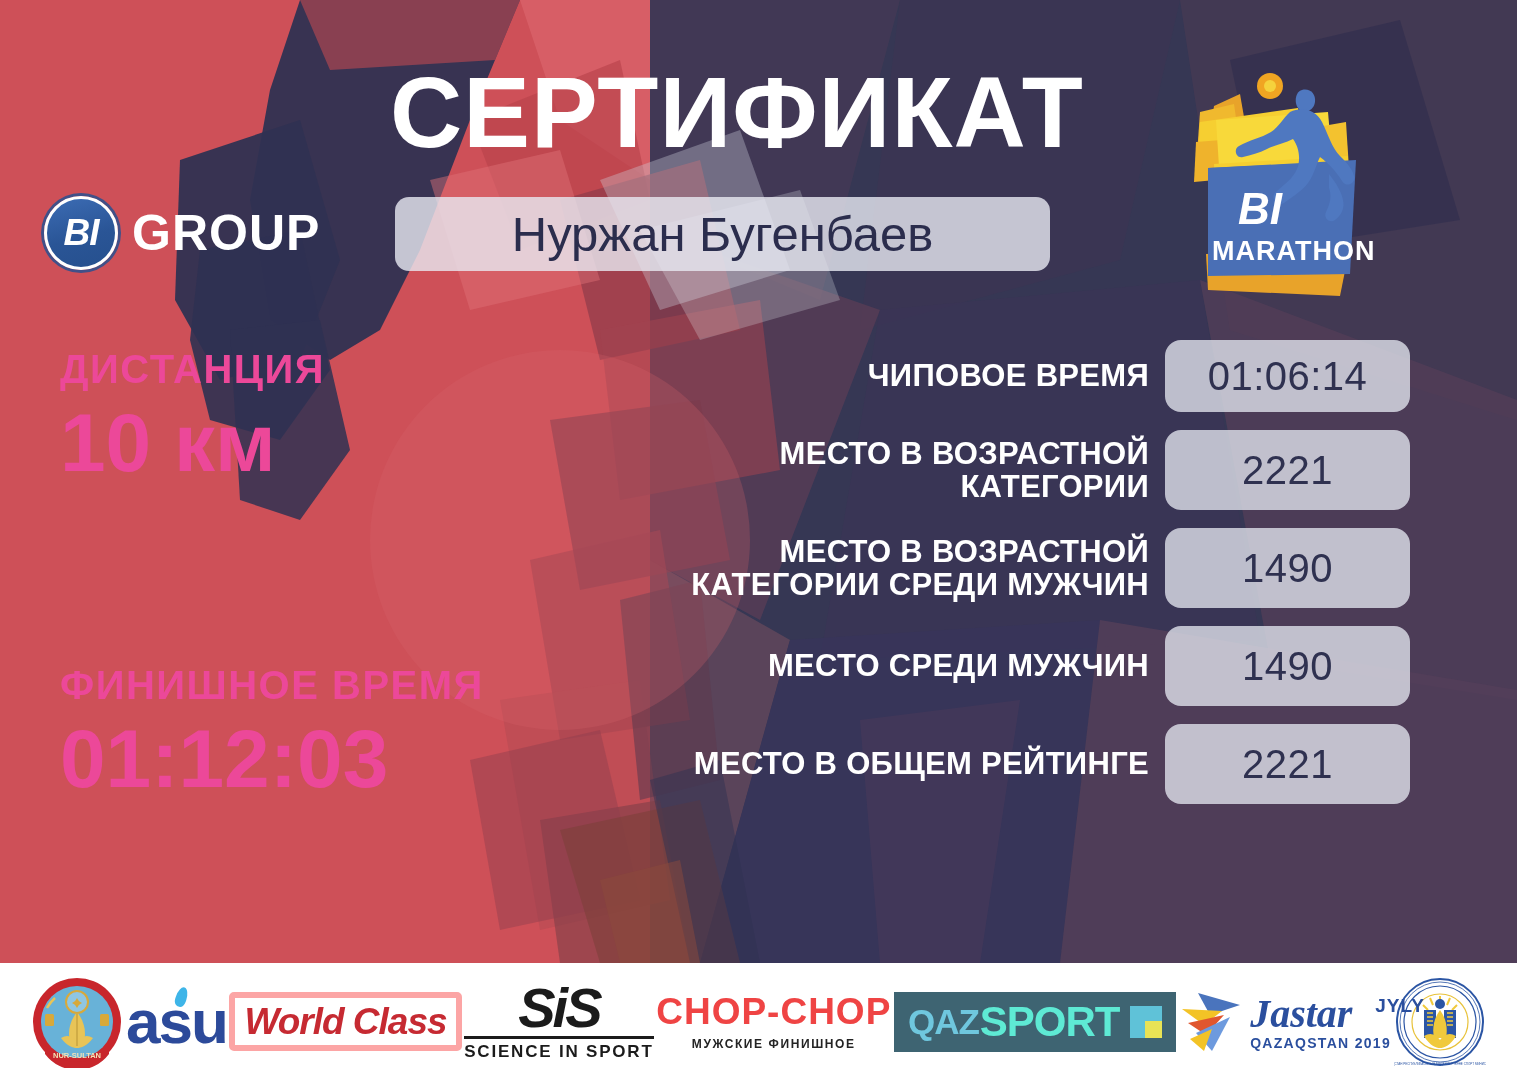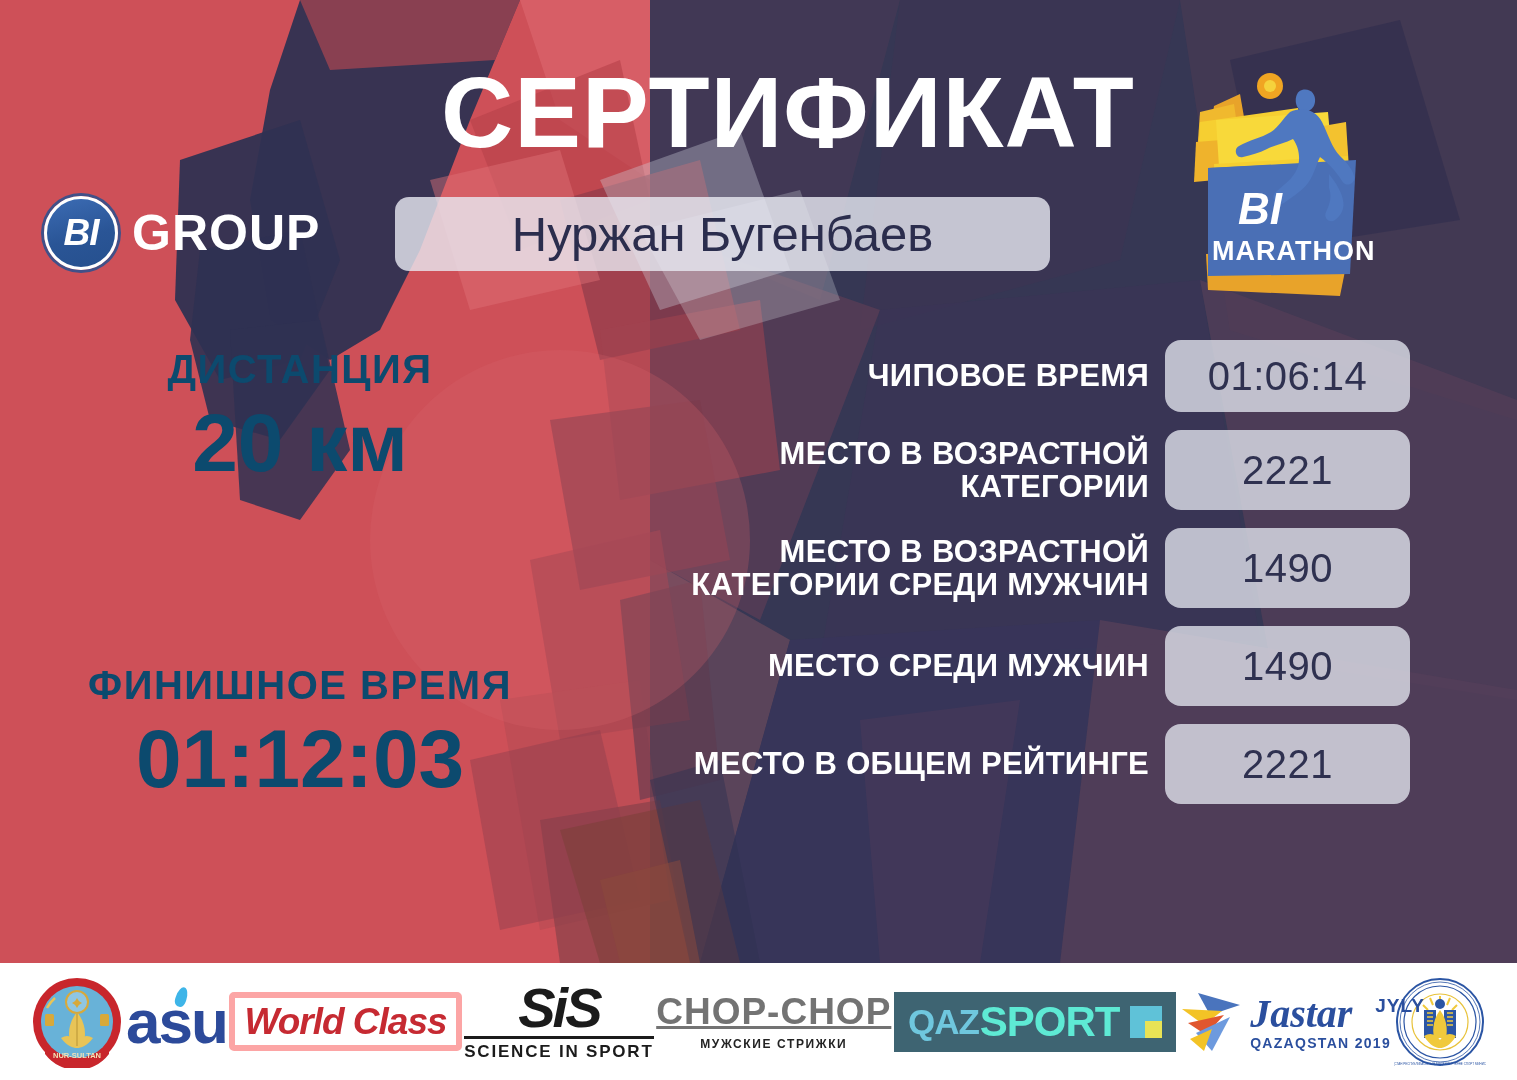--- a/index.html
+++ b/index.html
@@ -14,22 +14,21 @@
   }
 
   
   .bg-art { position:absolute; left:0; top:0; width:1517px; height:963px; overflow:hidden; }
   .bg-left  { position:absolute; left:0; top:0; width:650px; height:963px; background:#ce5058; }
   .bg-right { position:absolute; left:650px; top:0; width:867px; height:963px; background:#363754; }
   .bg-svg   { position:absolute; left:0; top:0; width:1517px; height:963px; }
 
   
   .title {
-    position:absolute; left:408px; top:62px; width:760px;
-    text-align:center;
+    position:absolute; left:390px; top:62px; width:760px;
     font-size:100px; font-weight:bold; color:#ffffff;
     letter-spacing:1px; line-height:1; white-space:nowrap;
   }
 
   .bi-group { position:absolute; left:44px; top:196px; display:flex; align-items:center; gap:14px; }
   .bi-badge {
     width:74px; height:74px; border-radius:50%;
     background:linear-gradient(165deg,#3c6cb4 0%,#2a5596 55%,#26508e 100%);
     border:3px solid #ffffff;
     box-shadow:0 0 0 3px rgba(40,80,145,.85);
@@ -43,21 +42,21 @@
     border-radius:14px;
     background:rgba(232,234,242,0.80);
     display:flex; align-items:center; justify-content:center;
   }
   .name-pill span { font-size:49px; color:#2b2d4d; font-weight:400; letter-spacing:0px; }
 
   
   .marathon-logo { position:absolute; left:1178px; top:64px; width:220px; height:240px; }
 
   
-  .left-block { position:absolute; left:60px; width:480px; text-align:center; color:#0c4a6e; }
+  .left-block { position:absolute; left:60px; width:480px; color:#ec4899; }
   .lb-dist { top:348px; }
   .lb-fin  { top:664px; }
   .lb-label {
     font-size:40px; font-weight:bold; letter-spacing:1.5px; line-height:1.08; text-transform:uppercase;
   }
   .lb-value {
     font-size:82px; font-weight:bold; letter-spacing:0px; line-height:1.08; margin-top:8px;
   }
 
   
@@ -105,21 +104,21 @@
   .wc-wrap { border:6px solid #fca5a5; border-radius:5px; padding:5px 9px; background:#fff; }
   .wc-wrap span { display:block; font-size:37px; font-weight:bold; font-style:italic; color:#c62a32; letter-spacing:-1px; line-height:1; }
 
   
   .sis { text-align:center; }
   .sis .sis-main { font-size:56px; font-weight:bold; font-style:italic; color:#1b1b1b; letter-spacing:-3px; line-height:0.95; }
   .sis .sis-sub { font-size:17px; font-weight:bold; color:#1b1b1b; letter-spacing:1.8px; border-top:3px solid #1b1b1b; padding-top:3px; margin-top:1px; }
 
   
   .chop { text-align:center; }
-  .chop .chop-main { font-size:37px; font-weight:bold; color:#737373; letter-spacing:1px; line-height:1;text-decoration:underline; }
+  .chop .chop-main { font-size:37px; font-weight:bold; color:#ef4444; letter-spacing:1px; line-height:1; }
   .chop .chop-sub { font-size:12px; font-weight:bold; color:#232323; letter-spacing:1.6px; margin-top:7px; }
 
   
   .qaz { background:#3e6472; padding:9px 14px; display:flex; align-items:center; gap:10px; }
   .qaz .q1 { font-size:35px; font-weight:bold; color:#6fc7de; letter-spacing:-1px; line-height:1; }
   .qaz .q2 { font-size:42px; font-weight:bold; color:#5eead4; letter-spacing:-1px; line-height:1; margin-left:-9px; }
   .qaz .qmark { width:32px; height:32px; background:#5fc2d8; position:relative; }
   .qaz .qmark::after { content:""; position:absolute; right:0; bottom:0; width:17px; height:17px; background:#e8e355; }
 
   
@@ -209,21 +208,21 @@
 
     <path d="M124,26 c8,-2 14,4 13,12 c-1,8 -9,12 -15,8 c-6,-4 -6,-18 2,-20 Z" fill="#4f78c0"></path>
     <path d="M112,48 c12,-6 26,-2 32,10 c6,12 10,26 18,34 c6,6 12,12 14,20 c2,8 -8,12 -12,5 c-6,-10 -14,-18 -22,-24 c-4,8 -6,18 -12,26 c-6,8 -16,14 -24,20 c-6,4 -14,-4 -9,-10 c8,-8 18,-14 22,-24 c4,-10 2,-22 -4,-30 c-8,4 -18,6 -26,10 c-8,4 -16,6 -24,8 c-7,2 -10,-8 -4,-11 c10,-6 22,-8 32,-14 c8,-5 12,-14 19,-20 Z" fill="#4f78c0"></path>
     <path d="M151,110 c6,8 12,16 14,26 c2,8 -2,16 -8,20 c-5,4 -12,-2 -9,-8 c4,-8 6,-16 3,-24 Z" fill="#4f78c0"></path>
     <text x="60" y="160" font-family="Liberation Sans, sans-serif" font-size="44" font-weight="bold" font-style="italic" fill="#ffffff">BI</text>
     <text x="34" y="196" font-family="Liberation Sans, sans-serif" font-size="27" font-weight="bold" letter-spacing="1" fill="#ffffff">MARATHON</text>
   </svg>
 
   <div class="left-block lb-dist">
     <div class="lb-label">ДИСТАНЦИЯ</div>
-    <div class="lb-value">20 км</div>
+    <div class="lb-value">10 км</div>
   </div>
 
   <div class="left-block lb-fin">
     <div class="lb-label">ФИНИШНОЕ ВРЕМЯ</div>
     <div class="lb-value">01:12:03</div>
   </div>
 
   <div class="stats">
 
     <div class="stat-row row-h1">
@@ -299,21 +298,21 @@
     <div class="sponsor">
       <div class="sis">
         <div class="sis-main">SiS</div>
         <div class="sis-sub">SCIENCE IN SPORT</div>
       </div>
     </div>
 
     <div class="sponsor">
       <div class="chop">
         <div class="chop-main">CHOP-CHOP</div>
-        <div class="chop-sub">МУЖСКИЕ СТРИЖКИ</div>
+        <div class="chop-sub">МУЖСКИЕ ФИНИШНОЕ</div>
       </div>
     </div>
 
     <div class="sponsor">
       <div class="qaz">
         <span class="q1">QAZ</span>
         <span class="q2">SPORT</span>
         <span class="qmark"></span>
       </div>
     </div>

